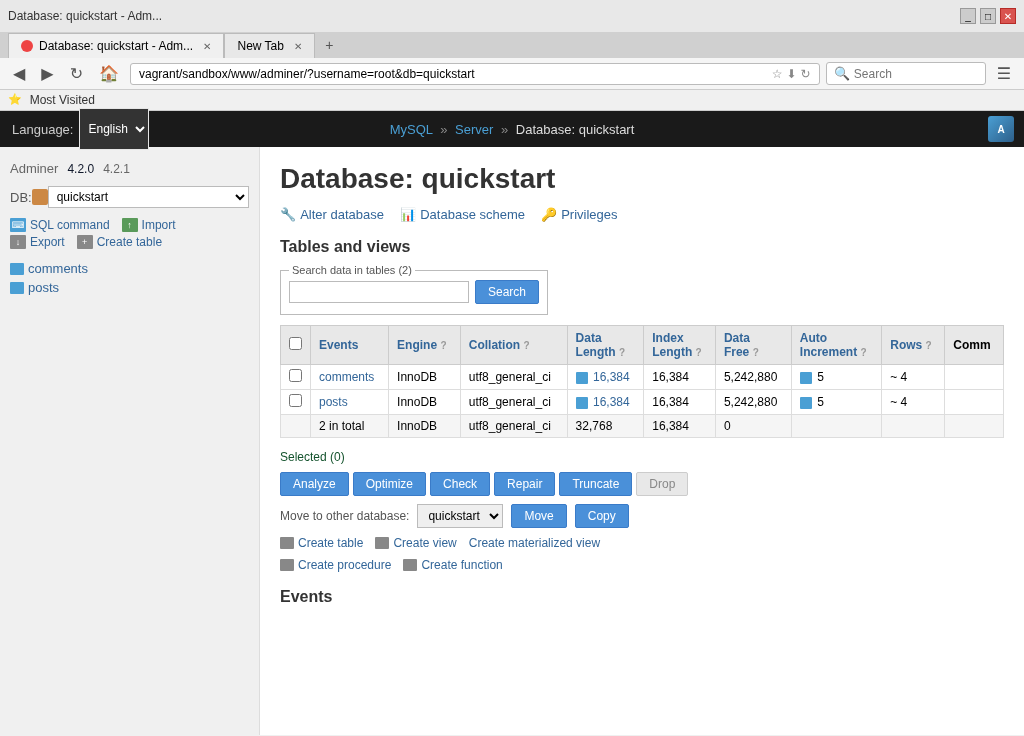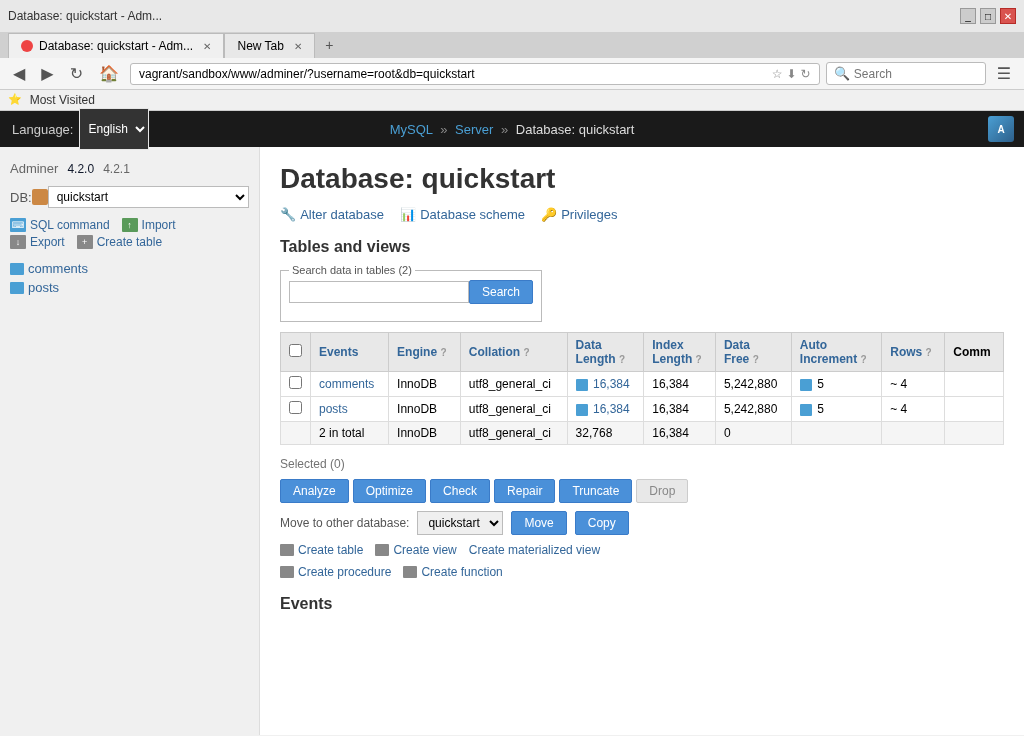--- a/index.html
+++ b/index.html
@@ -68,34 +68,34 @@
     .data-table { border-collapse: collapse; width: 100%; margin-bottom: 12px; font-size: 12px; }
     .data-table th { background: #e8e8e8; border: 1px solid #ccc; padding: 5px 8px; text-align: left; white-space: nowrap; }
     .data-table td { border: 1px solid #ddd; padding: 4px 8px; white-space: nowrap; }
     .data-table .checkbox-cell { width: 20px; text-align: center; }
     .sort-link { color: #336699; text-decoration: none; }
     .help-icon { color: #999; font-size: 10px; cursor: help; }
     .data-link { color: #336699; text-decoration: none; }
     .inline-icon { width: 14px; height: 14px; background: #4a9fd4; border-radius: 1px; display: inline-flex; align-items: center; justify-content: center; vertical-align: middle; margin-right: 2px; }
     .total-row td { background: #f5f5f5; font-weight: normal; }
 
-    .selected-bar { margin-bottom: 8px; font-size: 12px; color: #737373; }
+    .selected-bar { margin-bottom: 8px; font-size: 12px; color: #14532d; }
     .action-buttons { display: flex; gap: 4px; margin-bottom: 8px; flex-wrap: wrap; }
 
     .move-bar { display: flex; align-items: center; gap: 8px; font-size: 12px; color: #555; margin-bottom: 8px; }
     .move-bar select { padding: 3px 6px; border: 1px solid #bbb; font-size: 12px; }
 
     .footer-links { display: flex; gap: 12px; margin-top: 8px; flex-wrap: wrap; }
     .footer-link { color: #336699; text-decoration: none; font-size: 12px; display: flex; align-items: center; gap: 4px; }
 
     .routines-title { font-size: 16px; font-weight: bold; color: #333; margin: 16px 0 8px; }
     .events-title { font-size: 16px; font-weight: bold; color: #333; margin: 16px 0 8px; }
 
     
-    fieldset.search-fieldset { border: 1px solid #bbb; padding: 4px 8px 17px; margin-bottom: 10px; display: inline-flex; gap: 0; }
+    fieldset.search-fieldset { border: 1px solid #bbb; padding: 4px 8px 10px; margin-bottom: 10px; display: inline-flex; gap: 6px; }
     fieldset.search-fieldset legend { font-size: 11px; color: #555; padding: 0 3px; }
   </style>
 </head>
 <body>
 
 <div class="browser-chrome">
 
   <div class="title-bar">
     <span style="font-size:12px; color:#333;">Database: quickstart - Adm...</span>
     <div class="title-bar-buttons">

